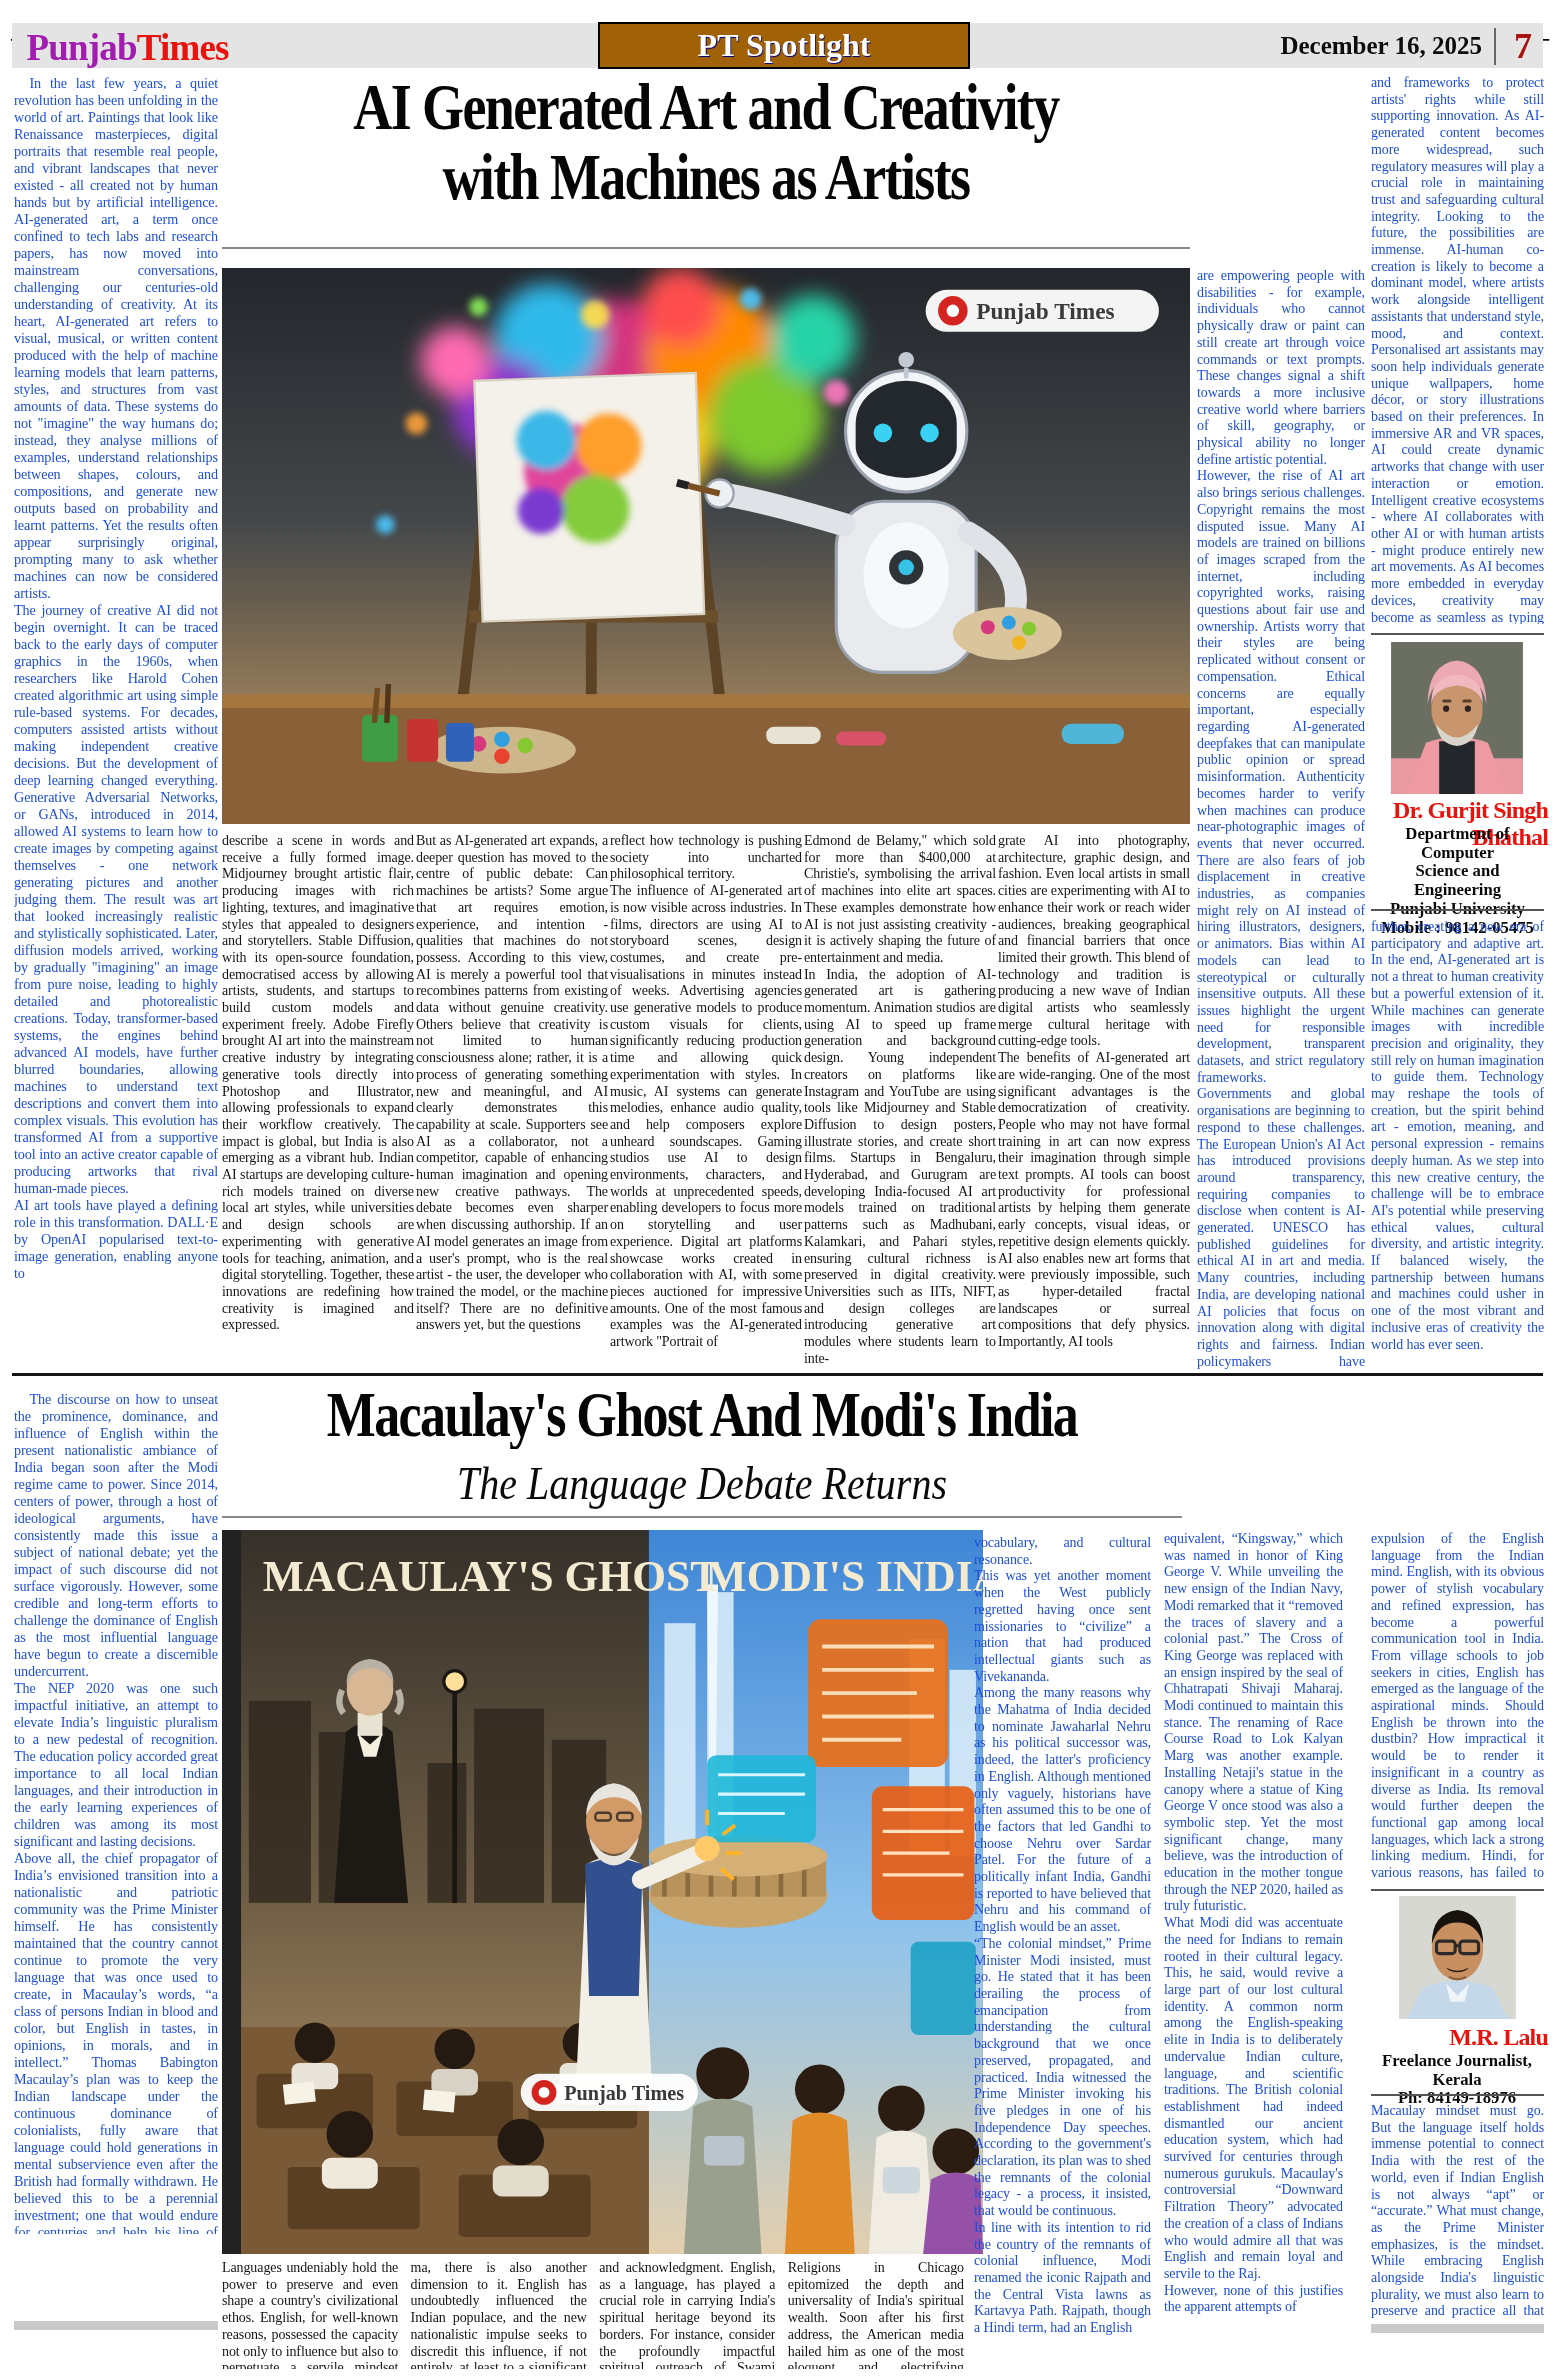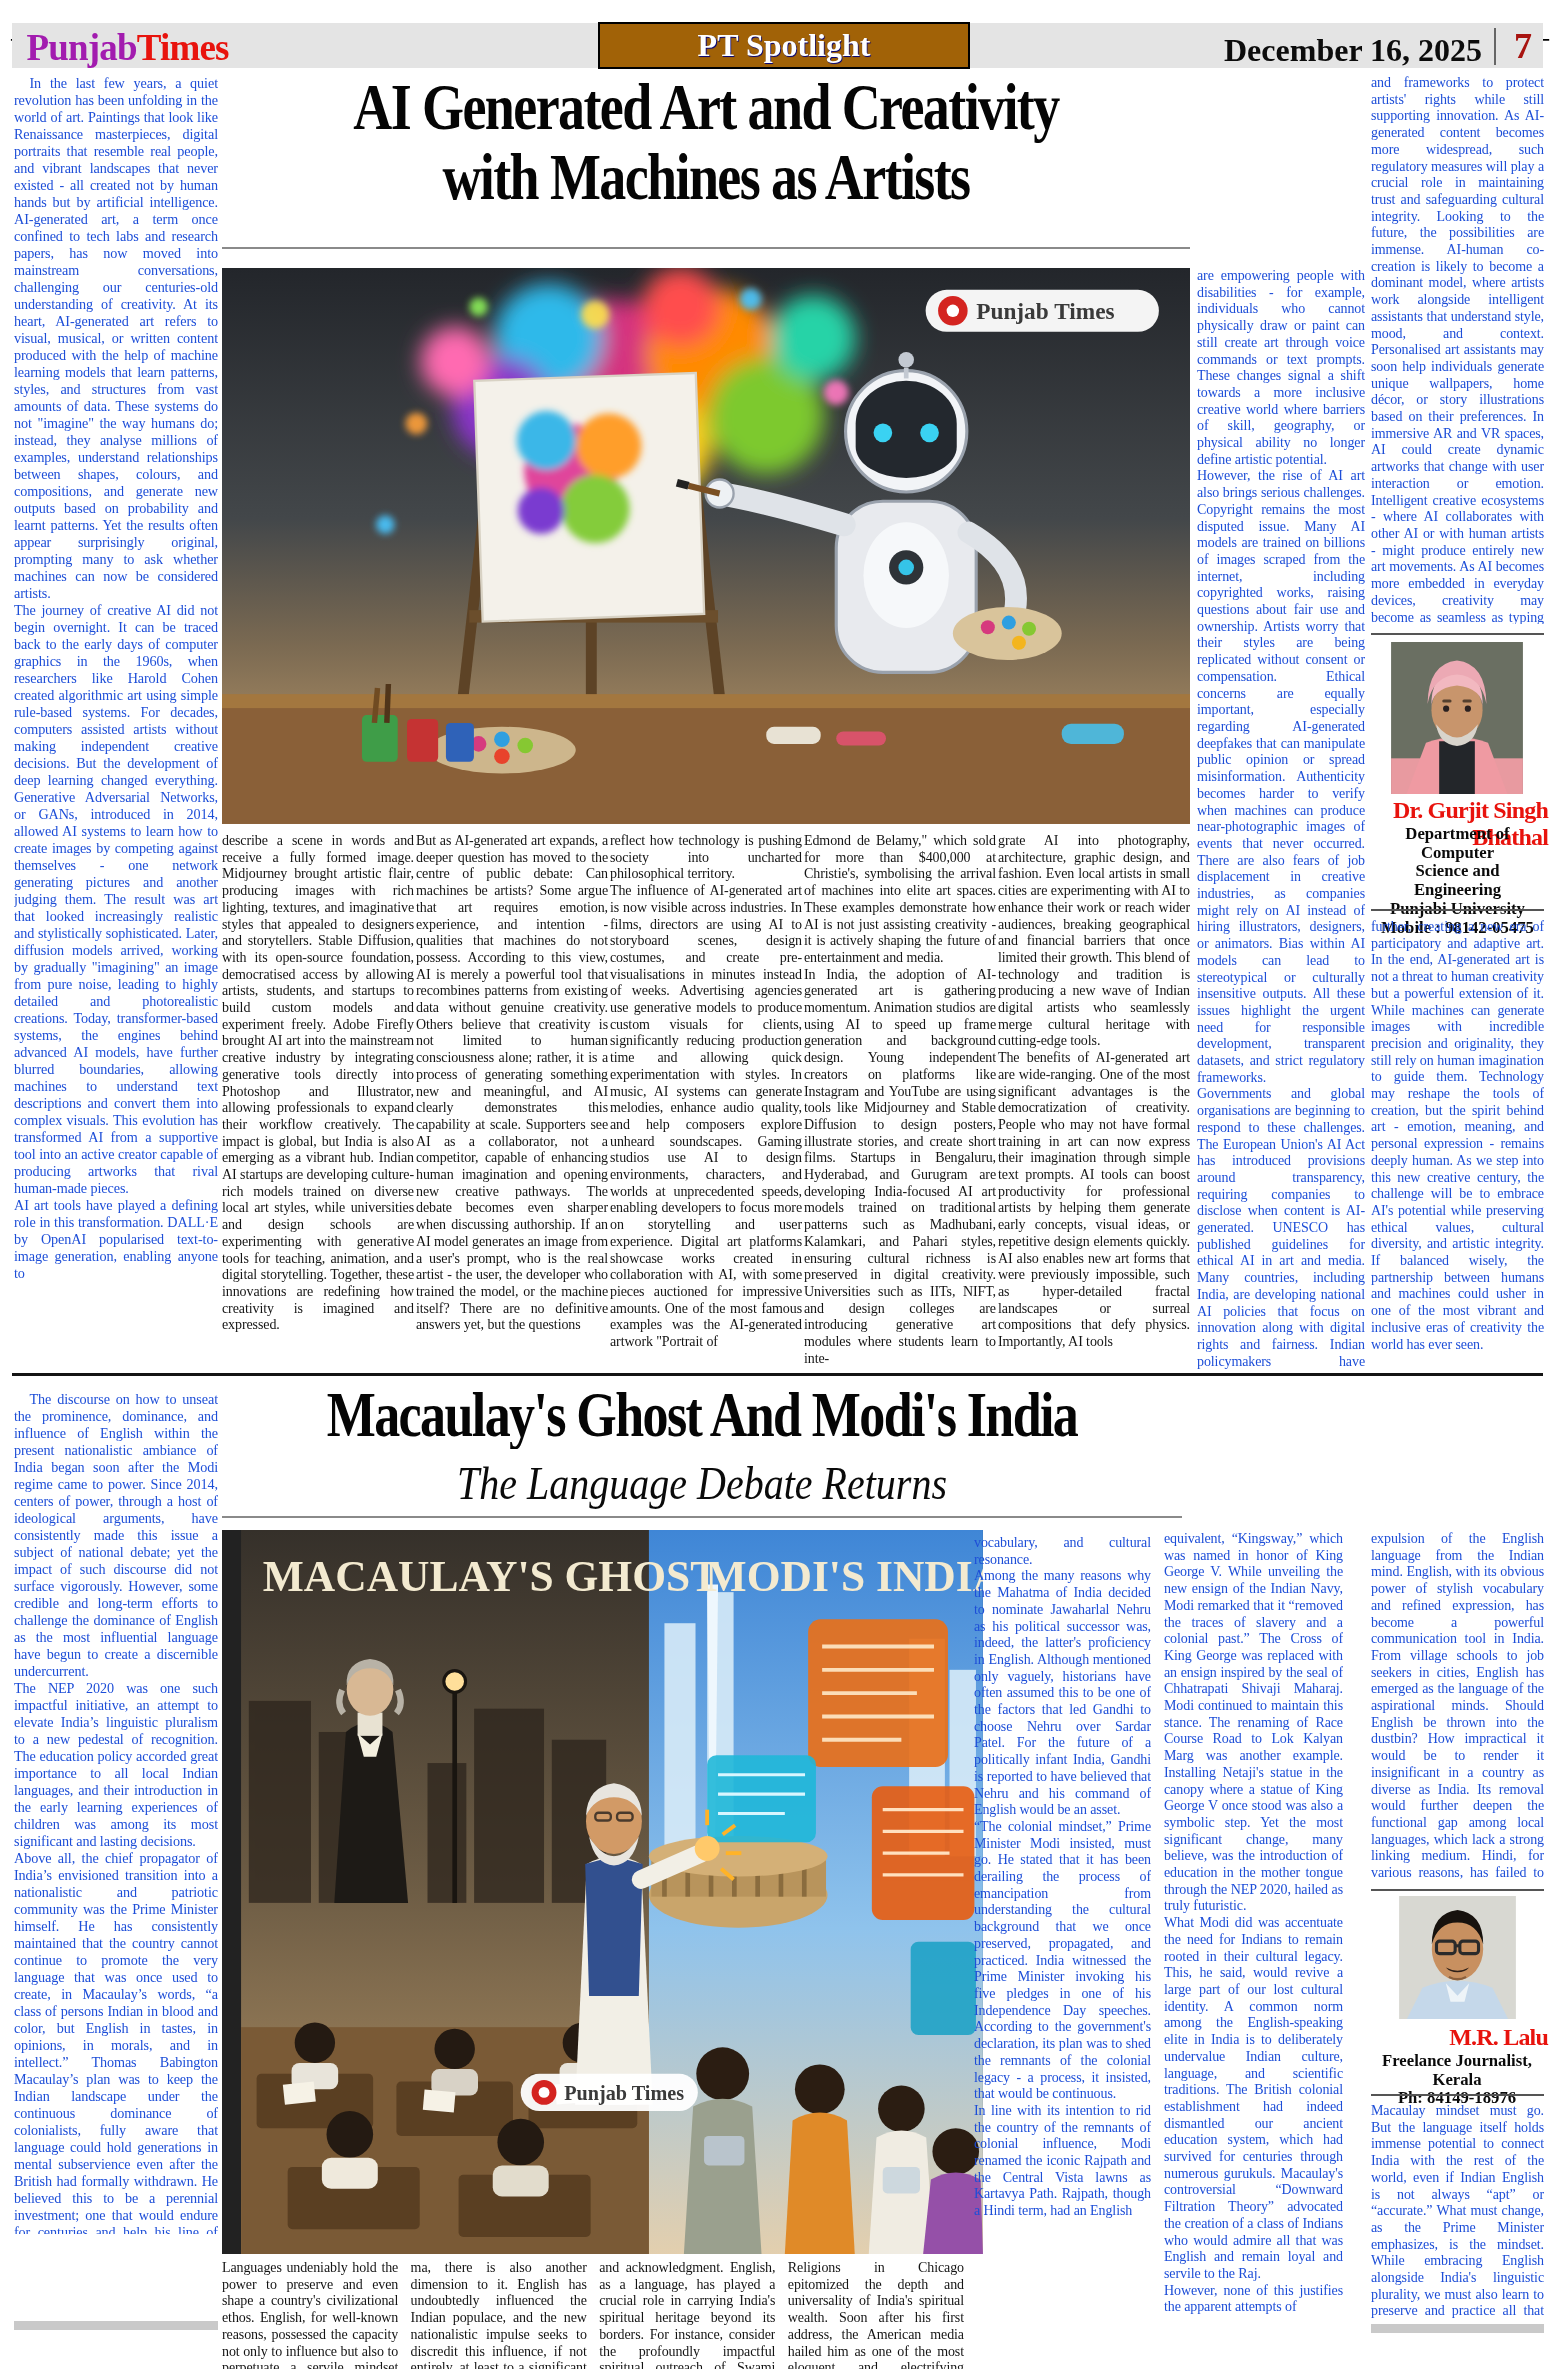--- a/index.html
+++ b/index.html
@@ -8,21 +8,21 @@
   
   .crop{position:absolute;font:100 44px "DejaVu Sans",sans-serif;color:#000;line-height:1;}
   
   .header-bar{position:absolute;left:11.7px;top:23px;width:1531px;height:45px;background:#e4e4e4;}
   .masthead{position:absolute;left:26.4px;top:26px;font-weight:bold;font-size:37px;letter-spacing:-0.8px;}
   .masthead .black{color:#a21caf;}
   .masthead .red{color:#e8130d;}
   .banner-box{position:absolute;left:598px;top:22px;width:372px;height:47px;background:#a16207;
       border:2.3px solid #000;box-sizing:border-box;display:flex;align-items:center;justify-content:center;}
   .banner-box span{color:#fff;font-weight:bold;font-size:32px;text-shadow:0.8px 0.8px 0.8px #00007a;}
-  .issue-date{position:absolute;top:32px;right:72px;font-weight:bold;font-size:32px;color:#0c0c0c;}
+  .issue-date{position:absolute;top:32px;right:72px;font-weight:bold;font-size:25px;color:#0c0c0c;}
   .pgdiv{position:absolute;top:28px;right:58px;width:1.6px;height:37px;background:#666;}
   .pagenum{position:absolute;top:25px;right:22px;font-weight:bold;font-size:36px;color:#a81410;}
   
   .hl1-wrap{position:absolute;left:222px;top:73px;width:968px;text-align:center;
       transform:scaleY(1.22);transform-origin:50% 0;}
   .hl1-wrap div{font-weight:bold;font-size:54px;line-height:57px;letter-spacing:-1.6px;color:#050505;}
   .rule{position:absolute;background:#8a8a8a;}
   .bodytext{position:absolute;overflow:hidden;}
   .bodytext p{margin:0;text-align:justify;font-size:14px;line-height:16.7px;letter-spacing:-0.1px;color:#1d4ed8;}
   .widecol p{font-size:14.2px;line-height:17px;}
@@ -421,20 +421,21 @@
     <div class="fcol">
         <p>and acknowledgment. English, as a language, has played a crucial role in carrying India's spiritual heritage beyond its borders. For instance, consider the profoundly impactful spiritual outreach of Swami Vivekananda in the West. His historic sessions at the World Parliament of</p>
       </div>
     <div class="fcol">
         <p>Religions in Chicago epitomized the depth and universality of India's spiritual wealth. Soon after his first address, the American media hailed him as one of the most eloquent and electrifying speakers. One report even went so far as to praise his address as exemplary in its linguistic expression,</p>
       </div>
   </div>
 
   <div class="bodytext" style="left:974px;top:1535px;width:177px;height:833px;">
       <p>vocabulary, and cultural resonance.</p>
+      <p>This was yet another moment when the West publicly regretted having once sent missionaries to “civilize” a nation that had produced intellectual giants such as Vivekananda.</p>
       <p>Among the many reasons why the Mahatma of India decided to nominate Jawaharlal Nehru as his political successor was, indeed, the latter's proficiency in English. Although mentioned only vaguely, historians have often assumed this to be one of the factors that led Gandhi to choose Nehru over Sardar Patel. For the future of a politically infant India, Gandhi is reported to have believed that Nehru and his command of English would be an asset.</p>
       <p>“The colonial mindset,” Prime Minister Modi insisted, must go. He stated that it has been derailing the process of emancipation from understanding the cultural background that we once preserved, propagated, and practiced. India witnessed the Prime Minister invoking his five pledges in one of his Independence Day speeches. According to the government's declaration, its plan was to shed the remnants of the colonial legacy - a process, it insisted, that would be continuous.</p>
       <p>In line with its intention to rid the country of the remnants of colonial influence, Modi renamed the iconic Rajpath and the Central Vista lawns as Kartavya Path. Rajpath, though a Hindi term, had an English</p>
     </div>
   <div class="bodytext" style="left:1164px;top:1531px;width:179px;height:837px;">
       <p>equivalent, “Kingsway,” which was named in honor of King George V. While unveiling the new ensign of the Indian Navy, Modi remarked that it “removed the traces of slavery and a colonial past.” The Cross of King George was replaced with an ensign inspired by the seal of Chhatrapati Shivaji Maharaj. Modi continued to maintain this stance. The renaming of Race Course Road to Lok Kalyan Marg was another example. Installing Netaji's statue in the canopy where a statue of King George V once stood was also a symbolic step. Yet the most significant change, many believe, was the introduction of education in the mother tongue through the NEP 2020, hailed as truly futuristic.</p>
       <p>What Modi did was accentuate the need for Indians to remain rooted in their cultural legacy. This, he said, would revive a large part of our lost cultural identity. A common norm among the English-speaking elite in India is to deliberately undervalue Indian culture, language, and scientific traditions. The British colonial establishment had indeed dismantled our ancient education system, which had survived for centuries through numerous gurukuls. Macaulay's controversial “Downward Filtration Theory” advocated the creation of a class of Indians who would admire all that was English and remain loyal and servile to the Raj.</p>
       <p>However, none of this justifies the apparent attempts of</p>
     </div>
   <div class="bodytext" style="left:1371px;top:1531px;width:173px;height:351px;">

